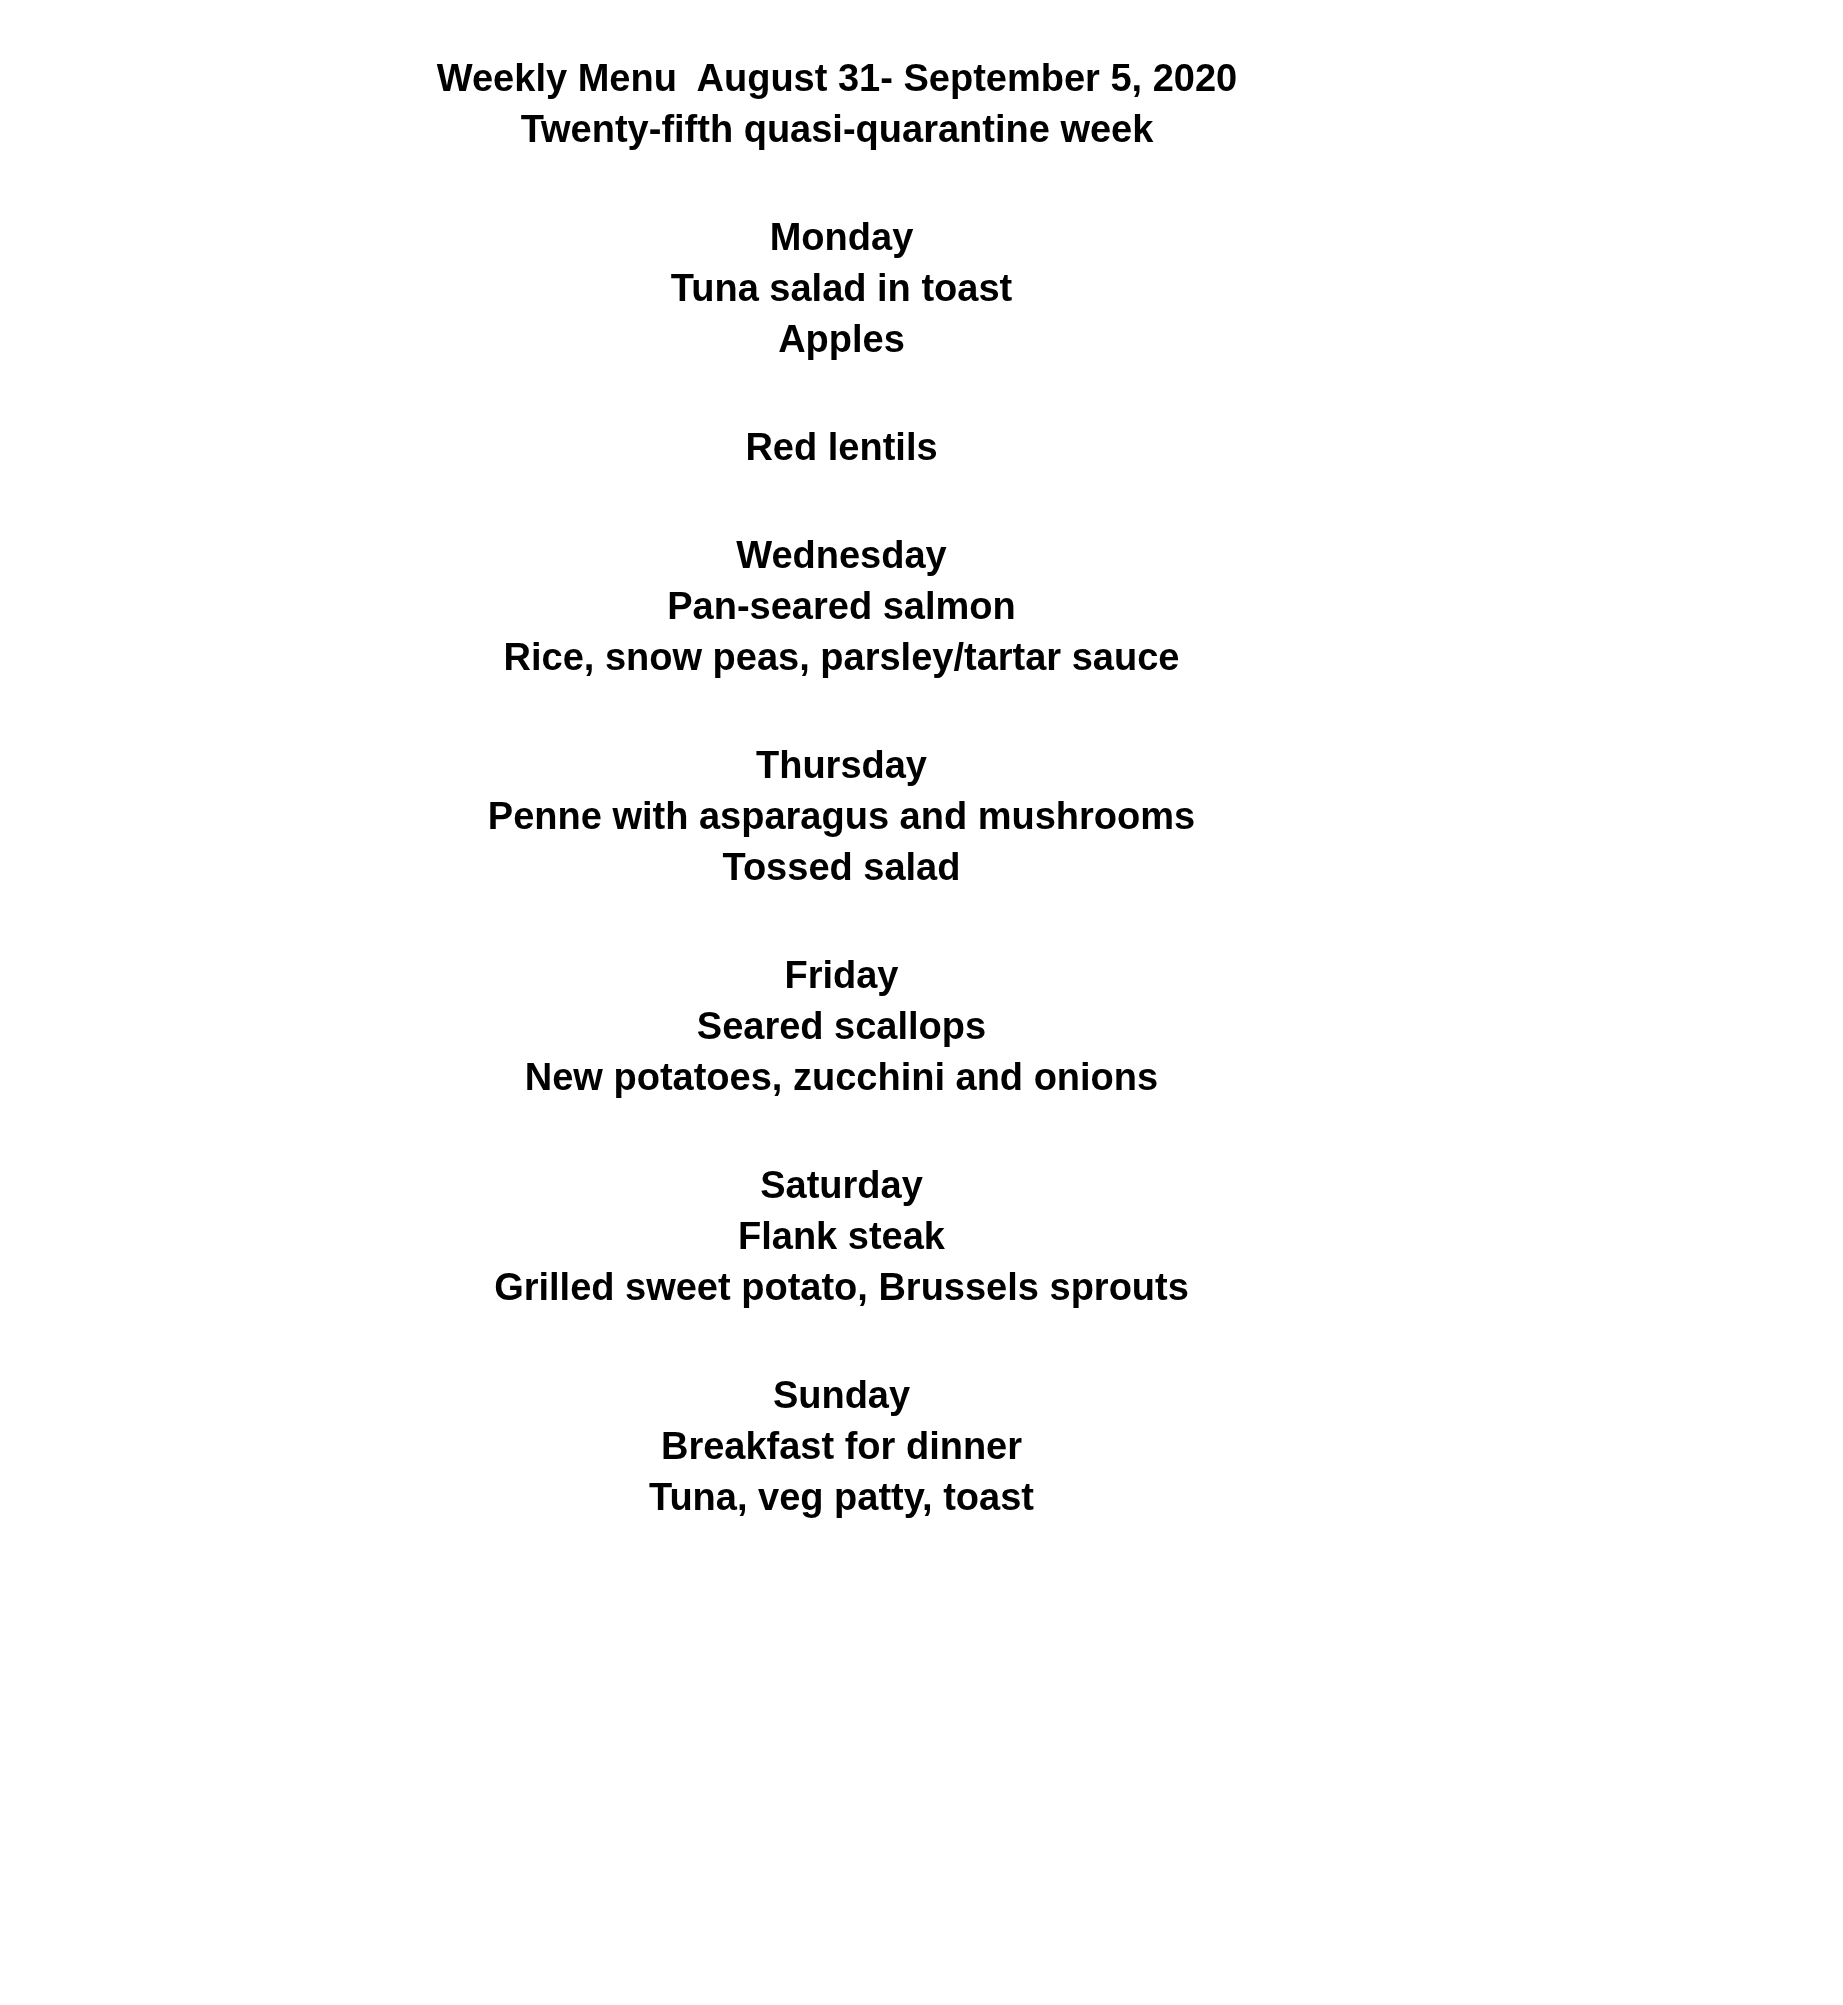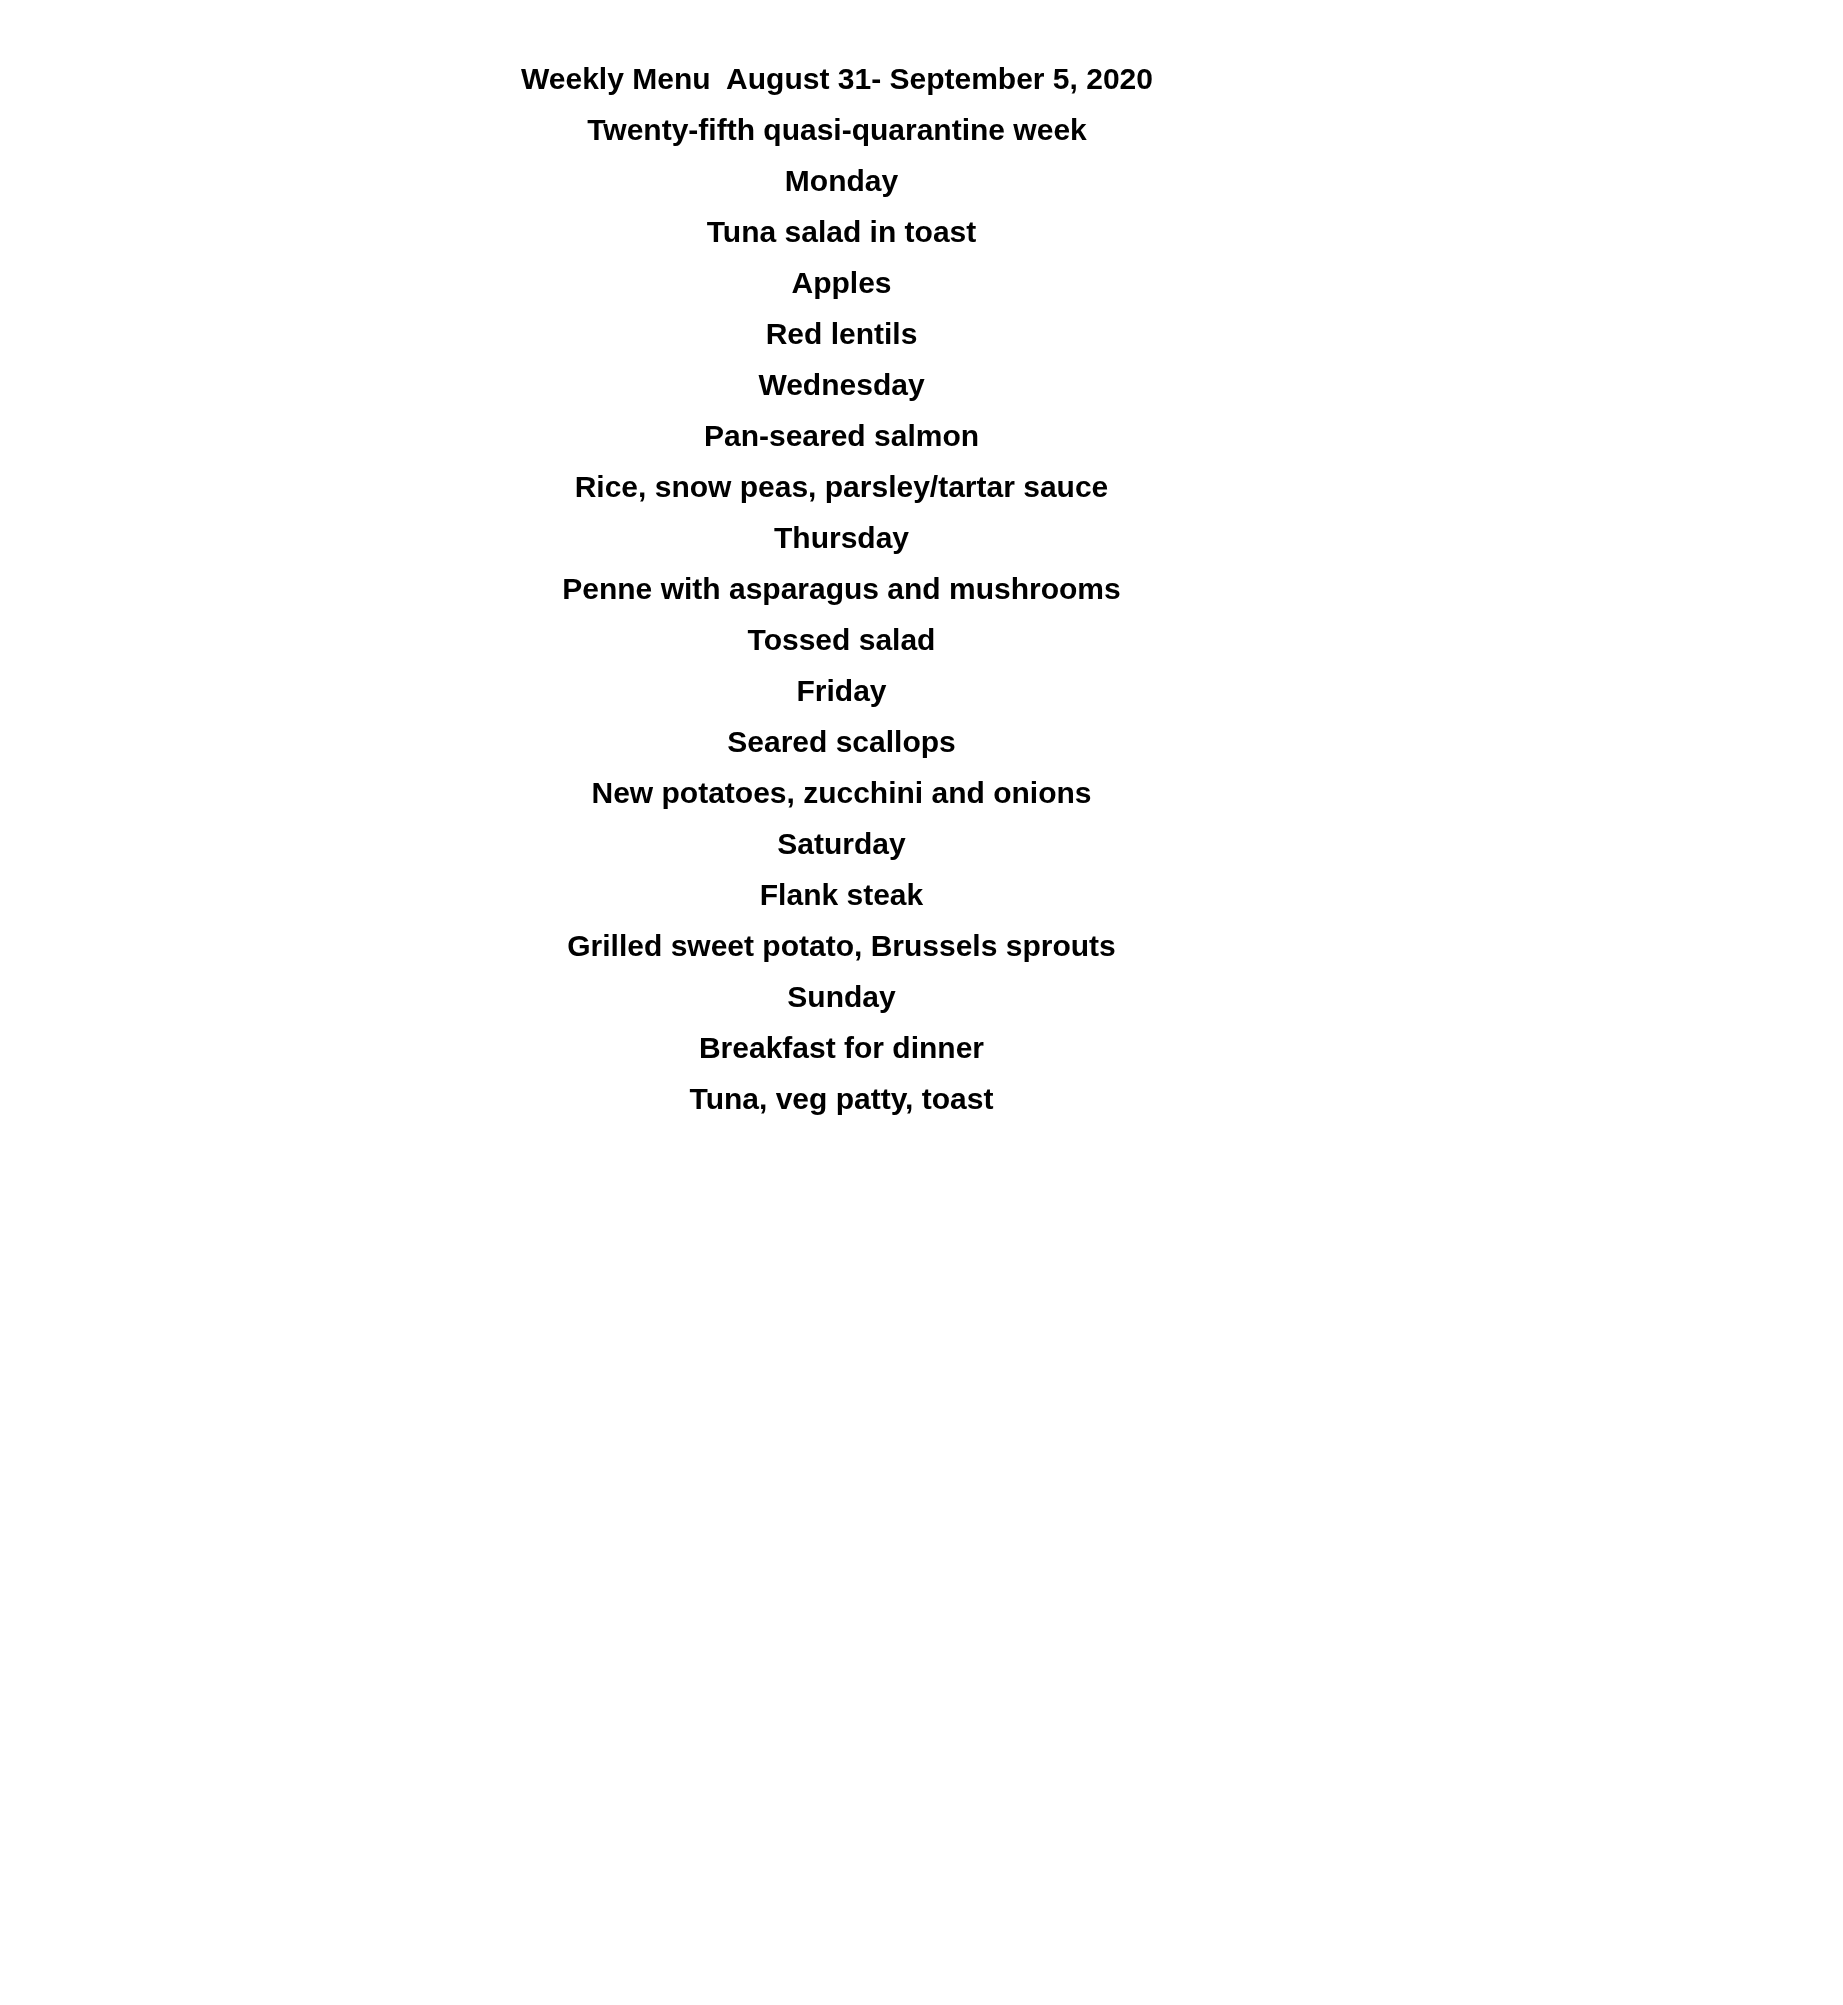--- a/index.html
+++ b/index.html
@@ -12,29 +12,30 @@
     background: #ffffff;
     overflow: hidden;
   }
   .doc {
     box-sizing: border-box;
     width: 1674px;
     height: 2005px;
     padding-top: 53px;
     font-family: "Liberation Sans", sans-serif;
     font-weight: bold;
-    font-size: 30px;
+    font-size: 38px;
     line-height: 51px;
     color: #000000;
     text-align: center;
   }
   .line {
     white-space: pre-wrap; 
   }
   .day-block {
+    margin-top: 57px;
     padding-left: 9px;
   }
 </style>
 </head>
 <body>
 
 <main class="doc">
 
   <header>
     <div class="line">Weekly Menu  August 31- September 5, 2020</div>

